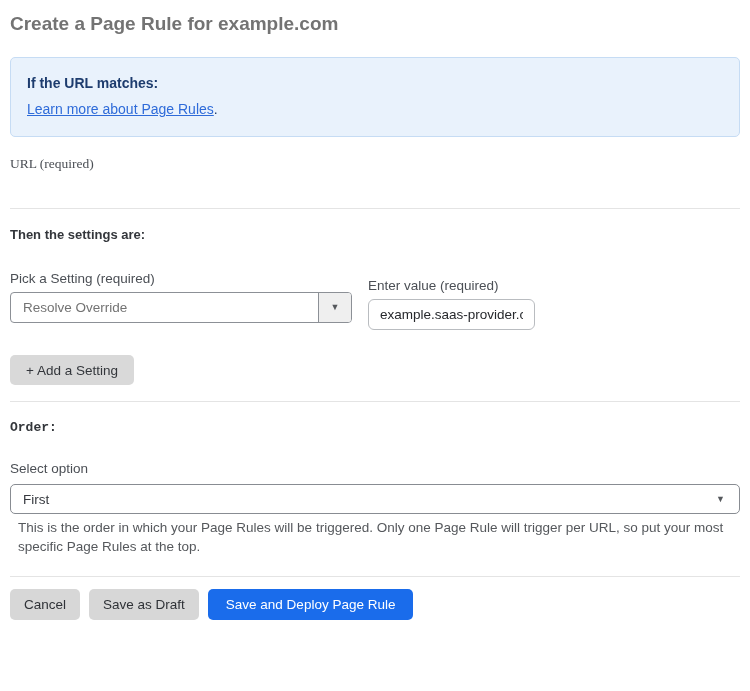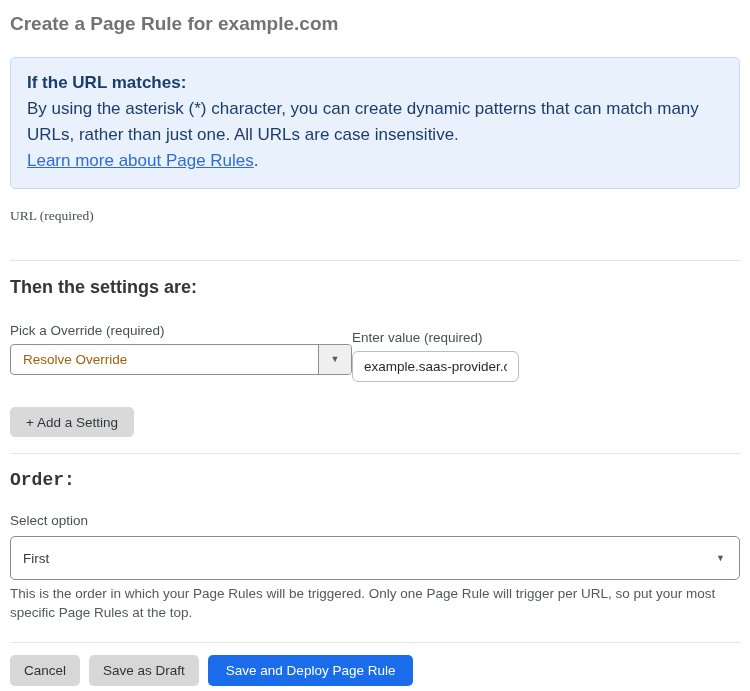--- a/index.html
+++ b/index.html
@@ -21,21 +21,21 @@
   }
 
   
   .info-box {
     margin-top: 21px;
     background: #e9f2fc;
     border: 1px solid #c6dcf4;
     border-radius: 5px;
     padding: 12px 18px 14px 16px;
     color: #1d3c6e;
-    font-size: 17px;
+    font-size: 14px;
     line-height: 26px;
   }
   .info-box .info-heading { font-weight: 700; }
   .info-box a.info-link {
     color: #2e6bd9;
     text-decoration: underline;
     cursor: pointer;
   }
   .info-box .info-link-suffix { color: #1d3c6e; }
 
@@ -66,51 +66,51 @@
   .divider {
     border: none;
     border-top: 1px solid #e4e4e4;
     height: 0;
   }
   .divider-1 { margin-top: 36px; }
   .divider-2 { margin-top: 16px; }
   .divider-3 { margin-top: 20px; }
 
   .section-heading {
-    font-size: 18px;
+    font-size: 13px;
     line-height: 18px;
     font-weight: 700;
     color: #33363b;
   }
   .settings-heading { margin-top: 17px; }
   .order-heading { margin-top: 17px; font-family: Liberation Mono, monospace; }
 
   
   .settings-row { margin-top: 26px; display: flex; align-items: flex-start; }
   .settings-col-setting { width: 342px; }
-  .settings-col-value { margin-top: 7px; }
+  .settings-col-value { margin-left: 16px; margin-top: 7px; }
 
   .custom-select {
     margin-top: 5px;
     height: 31px;
     background: #ffffff;
     border: 1px solid #8c9096;
     border-radius: 4px;
     display: flex;
     align-items: stretch;
     cursor: pointer;
     overflow: hidden;
   }
   .custom-select .select-value {
     flex: 1;
     display: flex;
     align-items: center;
     padding: 0 12px;
     font-size: 13.5px;
-    color: #a16207;
+    color: #737373;
     white-space: nowrap;
   }
   .custom-select .select-caret-btn {
     width: 33px;
     background: #efefef;
     border-left: 1px solid #8c9096;
     display: flex;
     align-items: center;
     justify-content: center;
   }
@@ -145,39 +145,40 @@
     font-family: "Liberation Sans", sans-serif;
     font-size: 13.5px;
     color: #33363b;
     cursor: pointer;
   }
 
   
   .order-select-label { margin-top: 23px; }
   .order-select {
     margin-top: 7px;
-    height: 44px;
+    height: 30px;
     background: #ffffff;
     border: 1px solid #888c92;
     border-radius: 5px;
     display: flex;
     align-items: center;
     padding: 0 14px 0 12px;
     cursor: pointer;
   }
   .order-select .select-value {
     flex: 1;
     font-size: 13.5px;
     color: #36393f;
   }
   .order-help-text {
     margin-top: 4px;
     font-size: 13.5px;
     line-height: 19px;
     color: #55585c;
+    margin-left: 8px;
   }
 
   
   .footer-buttons {
     margin-top: 12px;
     display: flex;
     gap: 9px;
     align-items: center;
   }
   .btn {
@@ -196,33 +197,32 @@
 </style>
 </head>
 <body>
 
 <div class="container">
 
   <h1 class="page-title">Create a Page Rule for example.com</h1>
 
   <div class="info-box">
     <div class="info-heading">If the URL matches:</div>
-    <div class="info-body">By using the asterisk (*) character, you can create dynamic patterns that can match many URLs, rather than just one. All URLs are case insensitive.</div>
     <div class="info-link-line"><a class="info-link">Learn more about Page Rules</a><span class="info-link-suffix">.</span></div>
   </div>
 
   <label class="field-label url-label">URL (required)</label>
 
   <hr class="divider divider-1">
 
   <h2 class="section-heading settings-heading">Then the settings are:</h2>
 
   <div class="settings-row">
     <div class="settings-col-setting">
-      <label class="field-label">Pick a Override (required)</label>
+      <label class="field-label">Pick a Setting (required)</label>
       <div class="custom-select">
         <span class="select-value">Resolve Override</span>
         <span class="select-caret-btn">
           <span class="caret-icon">▼</span>
         </span>
       </div>
     </div>
     <div class="settings-col-value">
       <label class="field-label">Enter value (required)</label>
       <input class="value-input" type="text" value="example.saas-provider.com" style="">

